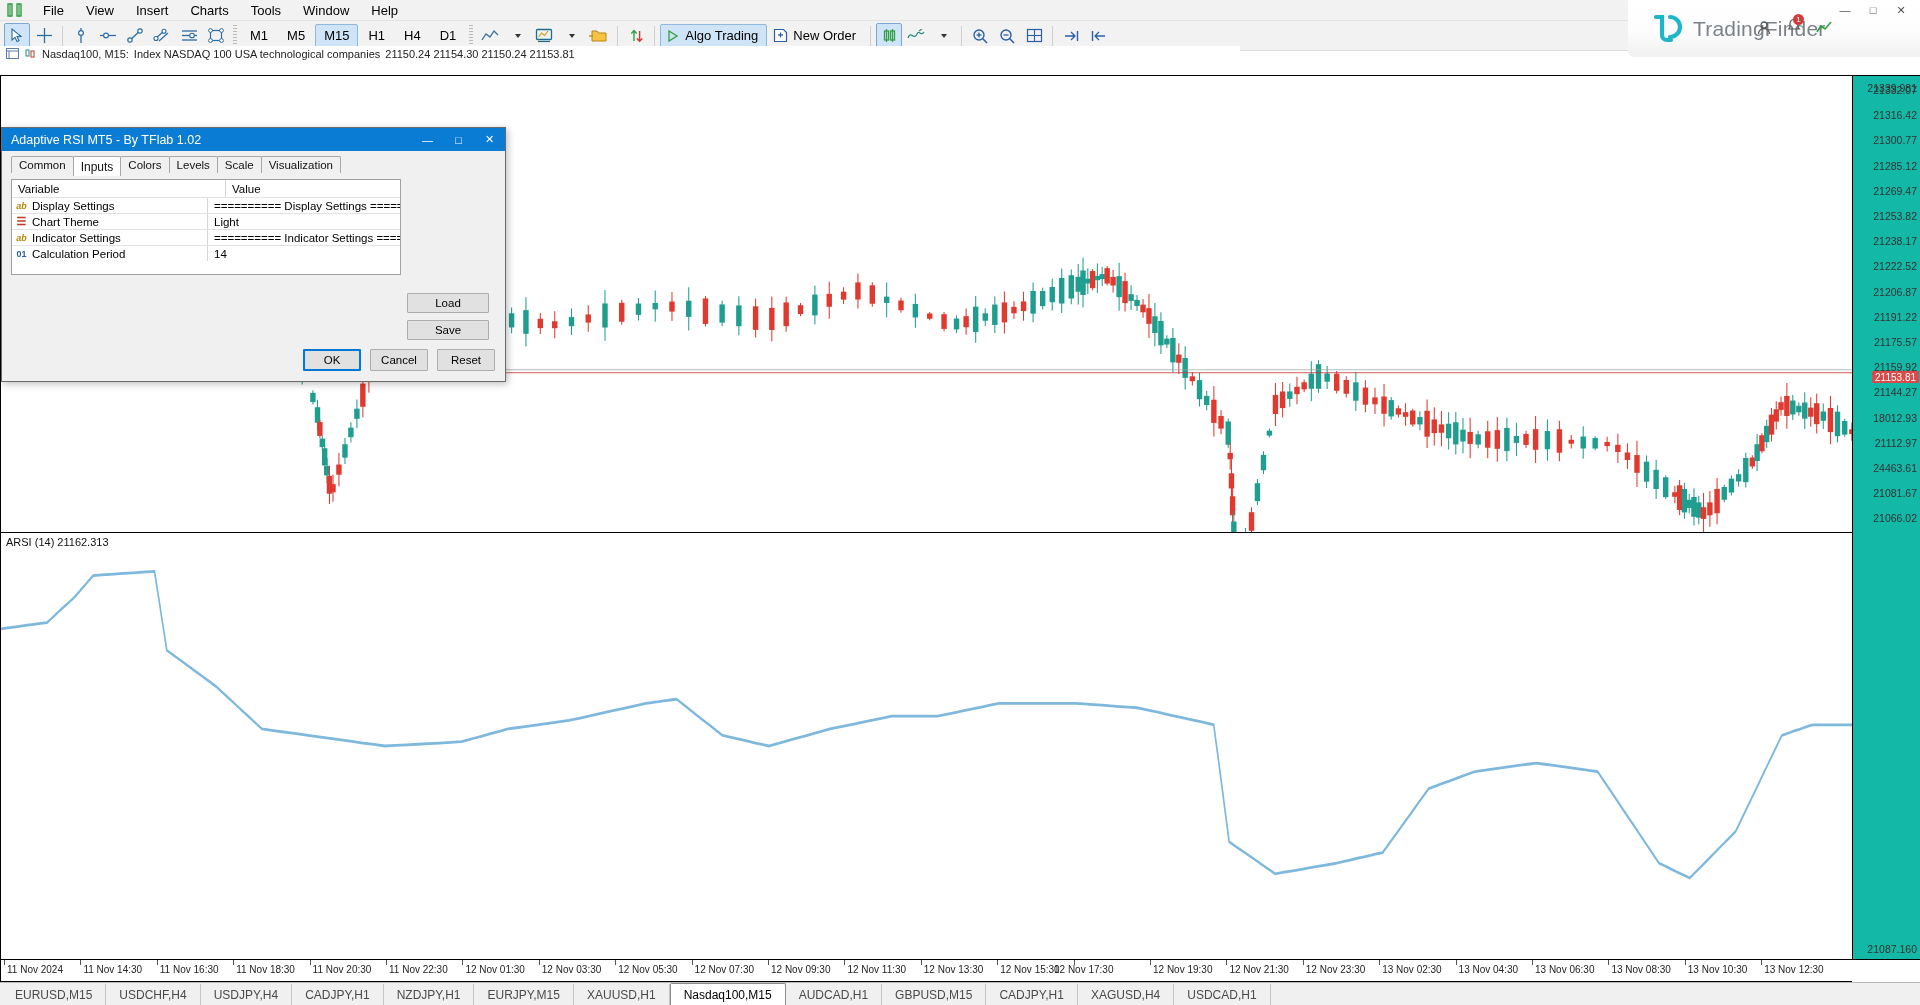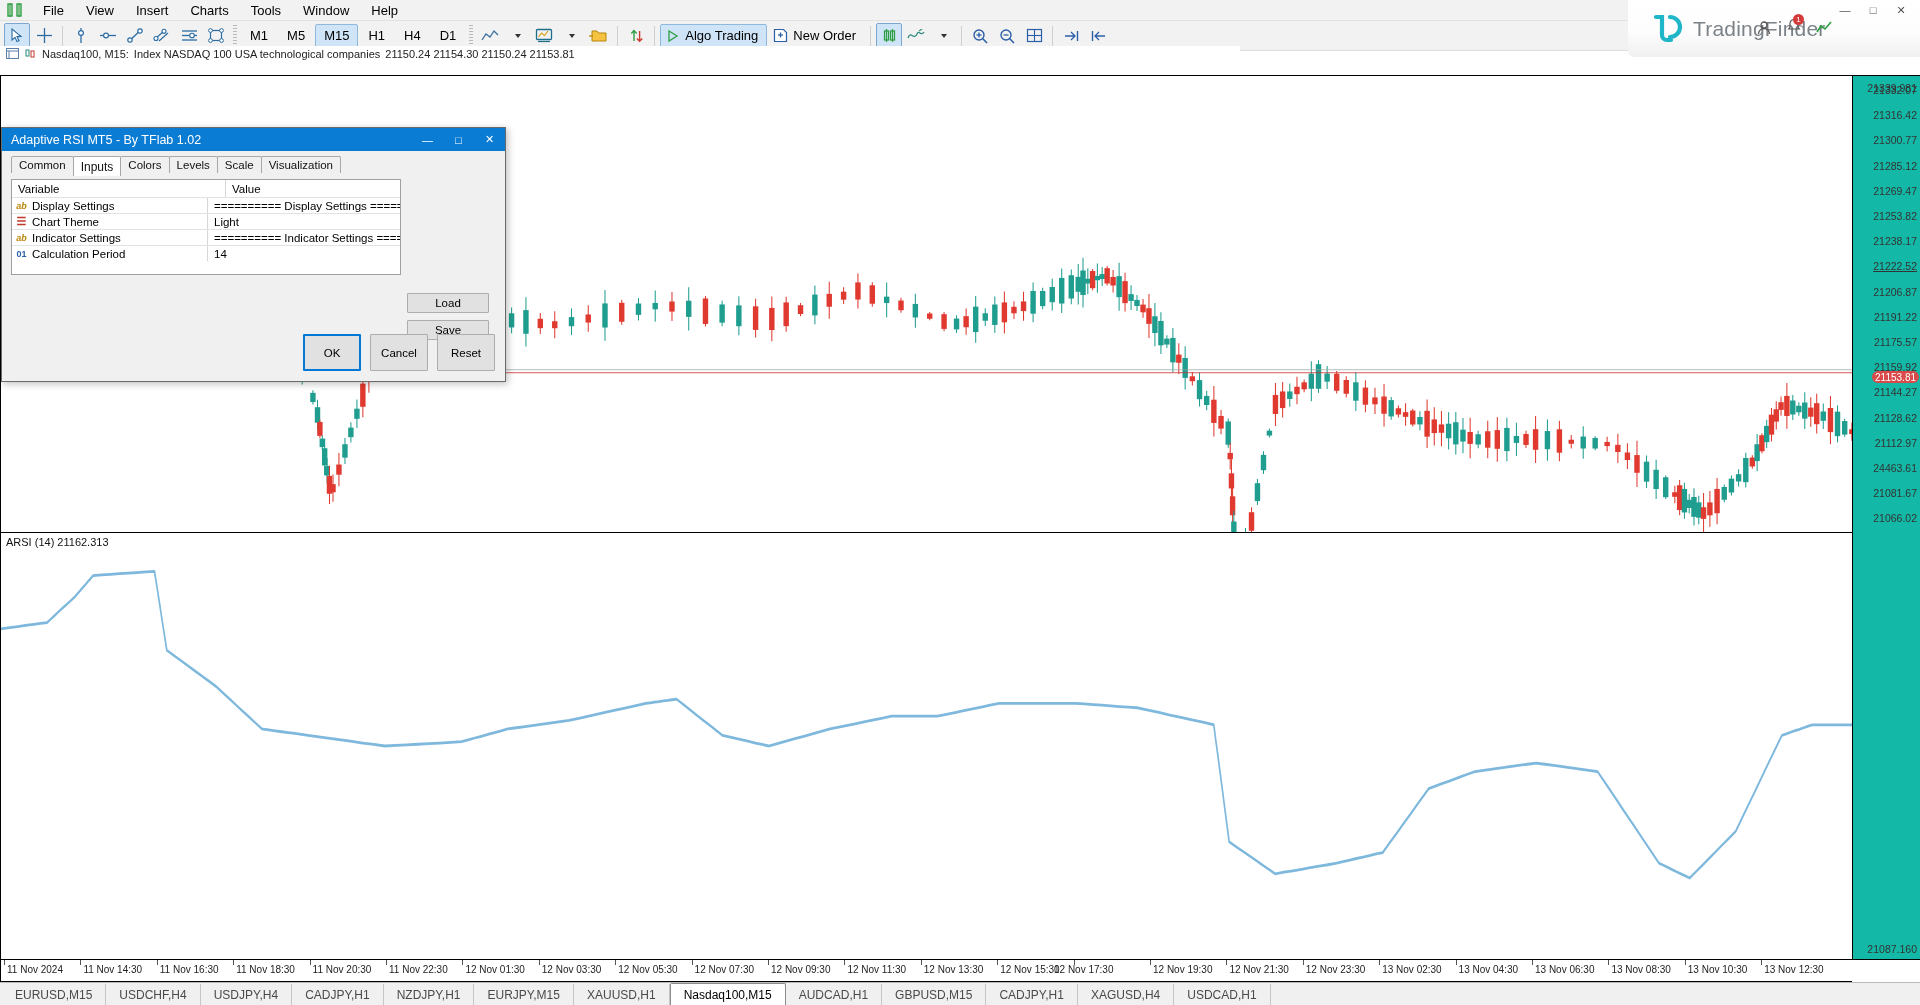--- a/index.html
+++ b/index.html
@@ -70,21 +70,21 @@
   .price-pane { position:absolute; left:0; top:15px; right:0; height:470px;
     border:1px solid #000; border-right:none; background:#fff; overflow:hidden;}
   .ind-pane   { position:absolute; left:0; top:472px; right:0; bottom:22px;
     border:1px solid #000; border-right:none; background:#fff; overflow:hidden;}
   .scale-col  { position:absolute; right:0; top:15px; bottom:22px; width:68px;
     border-left:1px solid #000; border-top:1px solid #000; border-bottom:1px solid #000;
     background:#14b8a6; }
   .scale-lbl { position:absolute; right:3px; font-size:10.5px; color:#333; white-space:nowrap;}
   .price-tag {
     position:absolute; right:1px; height:12px; background:#d94b4b; color:#fff;
-    font-size:10px; padding:0 3px; display:flex; align-items:center; border-radius:6px;
+    font-size:10px; padding:0 3px; display:flex; align-items:center; border-radius:1px;
   }
   .time-axis { position:absolute; left:0; right:68px; bottom:0; height:22px;
     border-left:1px solid #000; border-bottom:1px solid #000; background:#fff;padding-left:48px;}
   .time-lbl { position:absolute; top:4px; font-size:10px; color:#222; white-space:nowrap;}
   .time-tick { position:absolute; top:0; width:1px; height:5px; background:#555;}
   .ind-title { position:absolute; left:5px; top:3px; font-size:11px; color:#111; z-index:5;}
 
   
   .tabbar {
     position:absolute; left:0; right:0; bottom:0; height:23px;
@@ -132,21 +132,21 @@
   .vicon.ab { color:#b8860b; font-style:italic; }
   .vicon.num { color:#2b5fa8; }
   .vicon.theme { color:#c0392b; font-size:11px; line-height:1;}
   .btn {
     height:20px; font-size:11.5px; background:#e1e1e1; border:1px solid #adadad;
     display:flex;align-items:center;justify-content:center; cursor:default; border-radius:1px;
   }
   .btn.primary { border:2px solid #0078d7; background:#e1e1e1; }
   .side-btns { position:absolute; left:405px; top:165px; width:82px; }
   .bot-btns { position:absolute; right:10px; bottom:10px; display:flex; gap:9px; }
-  .bot-btns .btn { width:58px; height:37px; }
+  .bot-btns .btn { width:58px; height:22px; }
 </style>
 </head>
 <body>
 
 <div class="menubar">
   <div class="mt-logo">
     <svg width="18" height="14" viewBox="0 0 18 14">
       <rect x="2" y="1" width="4" height="12" fill="none" stroke="#2f9e44" stroke-width="1.4"></rect>
       <rect x="11" y="1" width="4" height="12" fill="none" stroke="#2f9e44" stroke-width="1.4"></rect>
       <line x1="4" y1="0" x2="4" y2="14" stroke="#2f9e44" stroke-width="1.2"></line>
@@ -794,27 +794,27 @@
 
   <div class="scale-col">
     <div id="scale-labels">
         <div class="scale-lbl" style="top: 8px;">21332.07</div>
         <div class="scale-lbl" style="top: 33.2px;">21316.42</div>
         <div class="scale-lbl" style="top: 58.4px;">21300.77</div>
         <div class="scale-lbl" style="top: 83.6px;">21285.12</div>
         <div class="scale-lbl" style="top: 108.8px;">21269.47</div>
         <div class="scale-lbl" style="top: 134px;">21253.82</div>
         <div class="scale-lbl" style="top: 159.2px;">21238.17</div>
-        <div class="scale-lbl" style="top: 184.4px; text-decoration: underline;">21222.52</div>
+        <div class="scale-lbl" style="top: 184.4px;">21222.52</div>
         <div class="scale-lbl" style="top: 209.6px;">21206.87</div>
         <div class="scale-lbl" style="top: 234.8px;">21191.22</div>
         <div class="scale-lbl" style="top: 260px;">21175.57</div>
         <div class="scale-lbl" style="top: 285.2px;">21159.92</div>
         <div class="scale-lbl" style="top: 310.4px;">21144.27</div>
-        <div class="scale-lbl" style="top: 335.6px;">21128.62</div>
+        <div class="scale-lbl" style="top: 335.6px;">18012.93</div>
         <div class="scale-lbl" style="top: 360.8px;">21112.97</div>
         <div class="scale-lbl" style="top: 386px;">24463.61</div>
         <div class="scale-lbl" style="top: 411.2px;">21081.67</div>
         <div class="scale-lbl" style="top: 436.4px;">21066.02</div>
       </div>
     <div class="price-tag" id="price-tag" style="top: 295px;">21153.81</div>
     <div class="scale-lbl" style="top:6px;">21339.981</div>
     <div class="scale-lbl" style="bottom:4px;">21087.160</div>
   </div>
 

